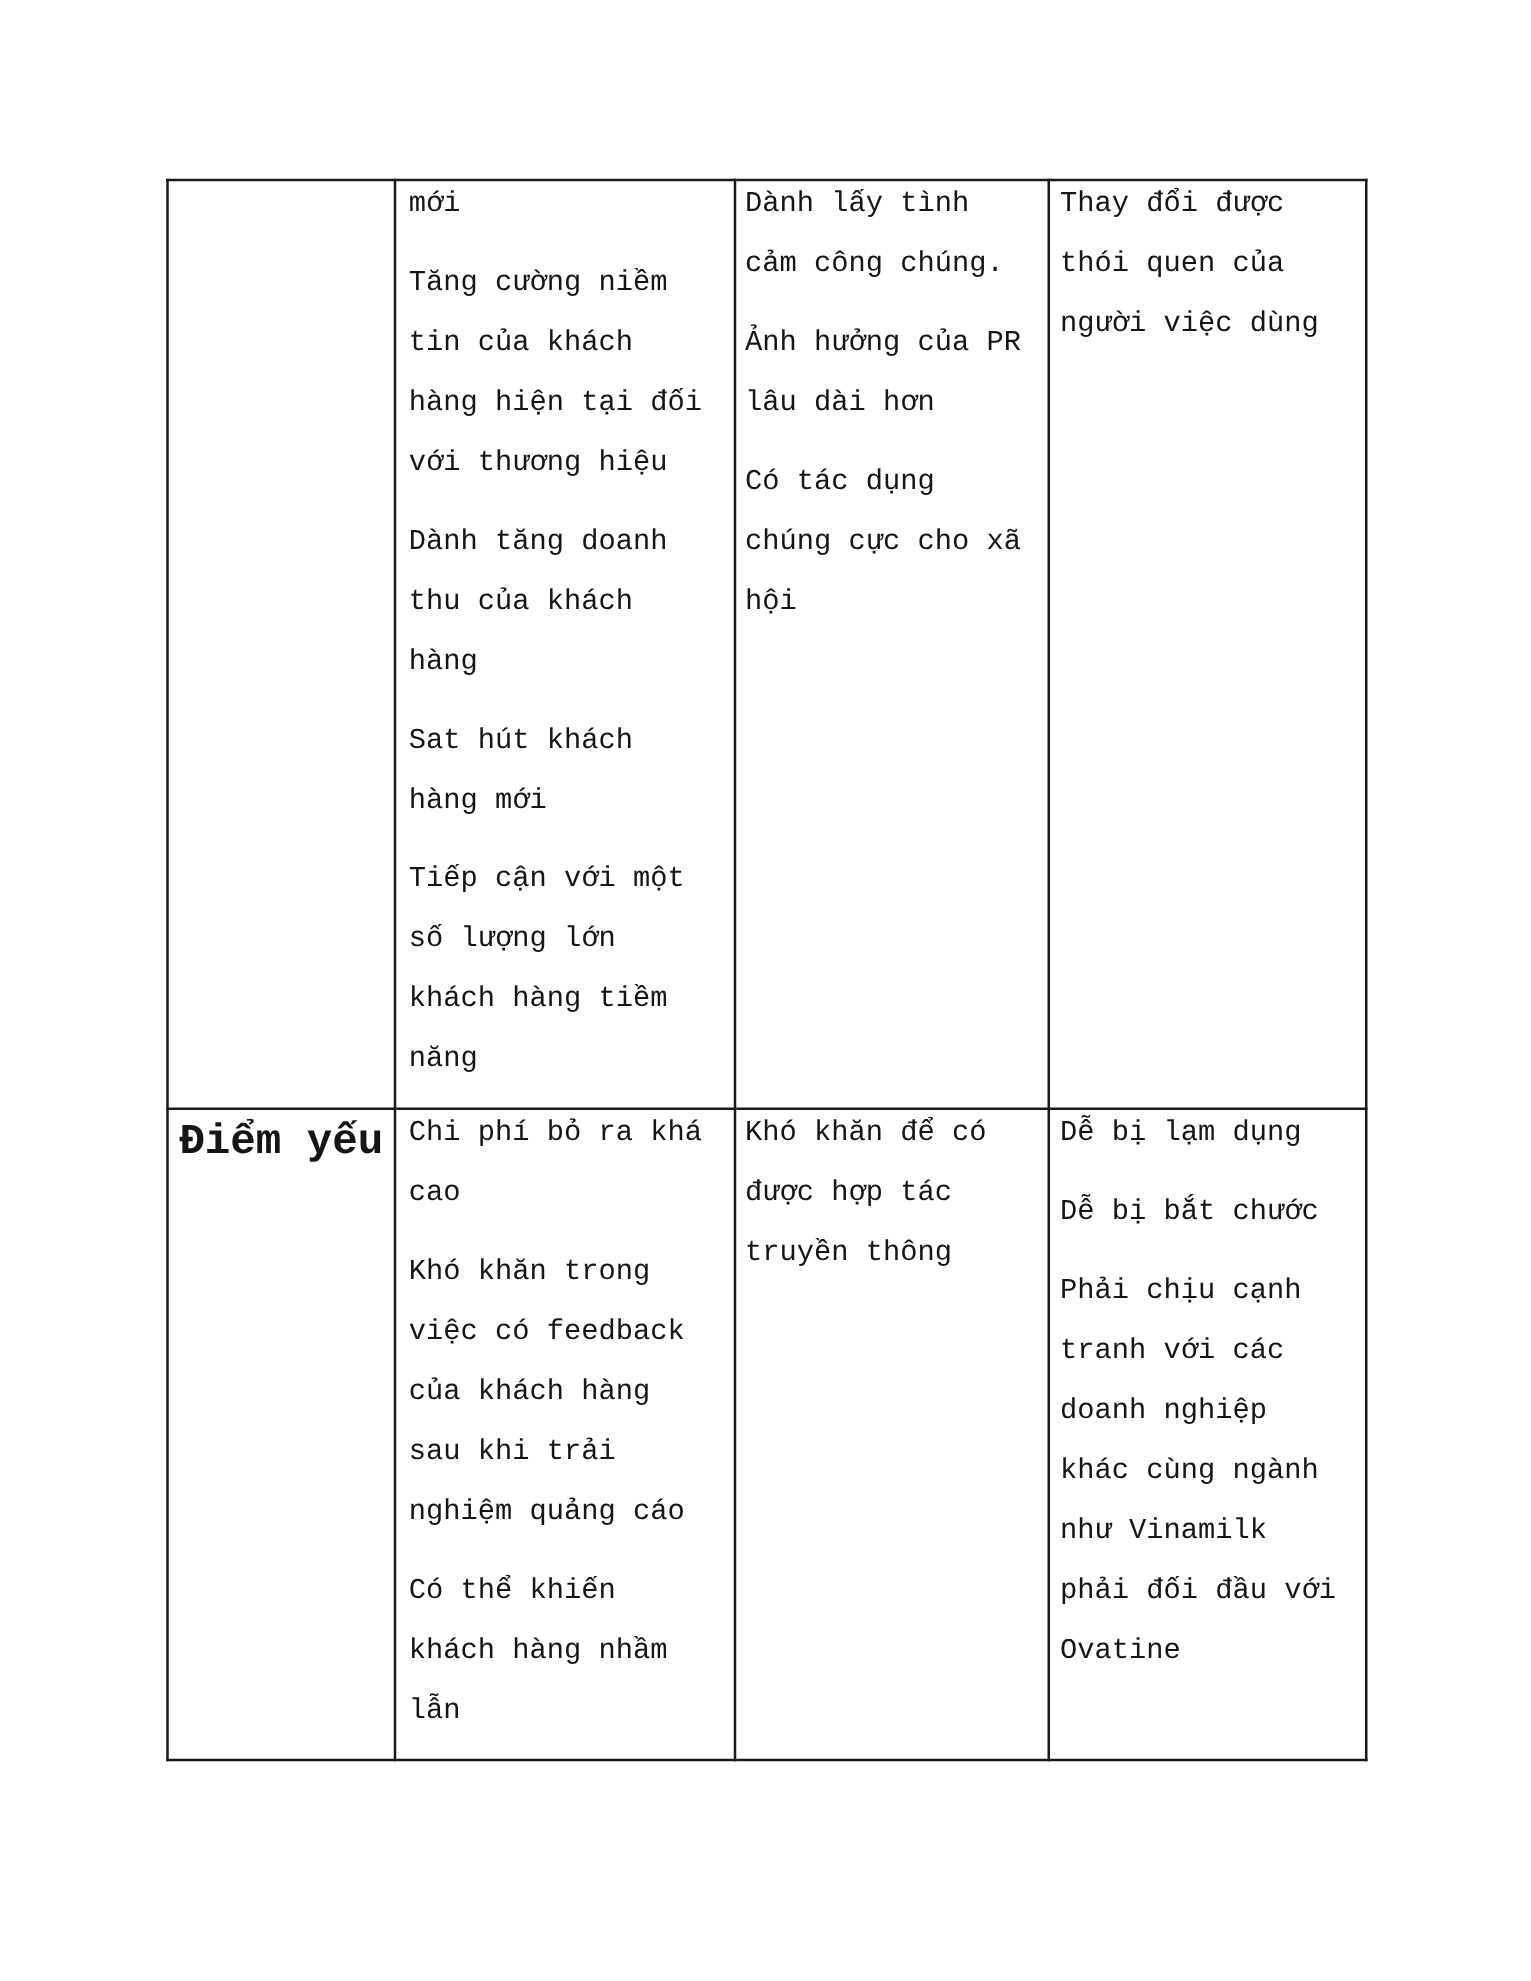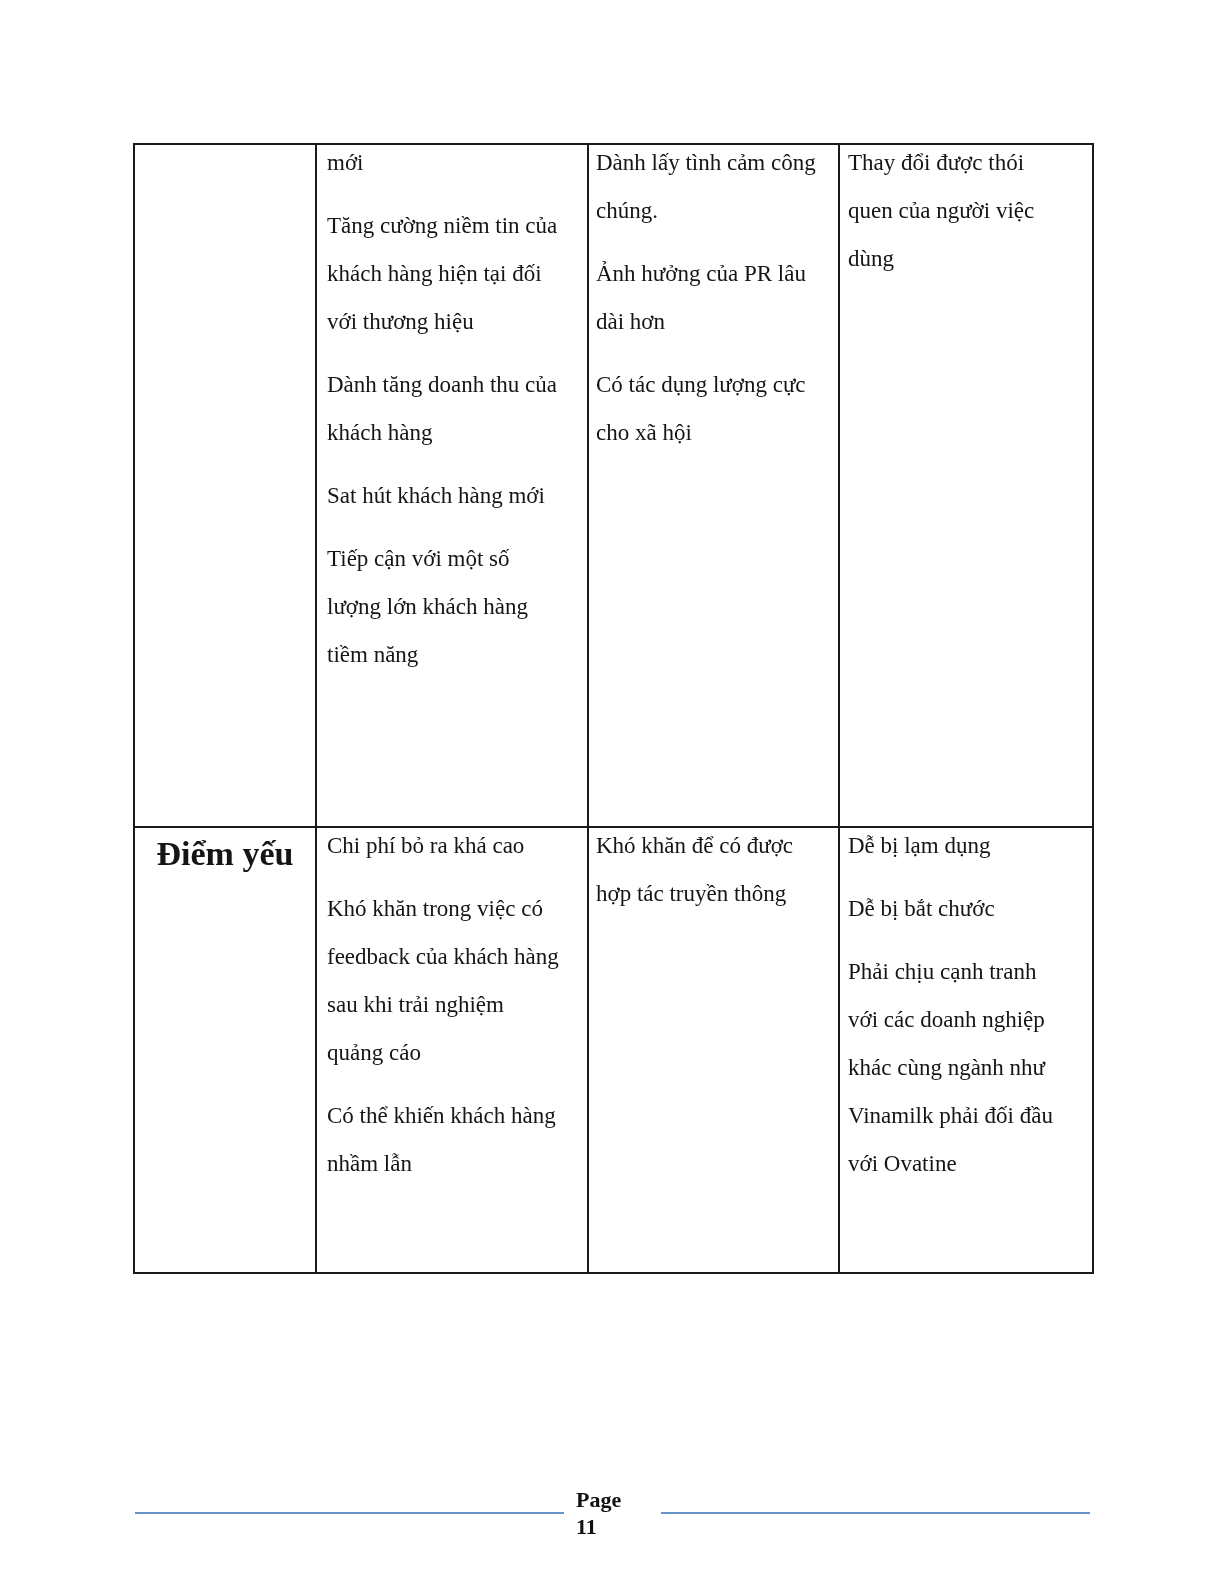--- a/index.html
+++ b/index.html
@@ -6,21 +6,21 @@
     --border-color:#1a1a1a;
     --footer-line:#6693c9;
     --text-color:#151515;
   }
   html,body{margin:0;padding:0;background:#ffffff;}
   .page{
     position:relative;
     width:1225px;
     height:1585px;
     background:#ffffff;
-    font-family:Liberation Serif, serif;
+    font-family:Liberation Mono, monospace;
     color:var(--text-color);
     overflow:hidden;
   }
   table.doc-table{
     position:absolute;
     left:133px;
     top:143px;
     width:959px;
     table-layout:fixed;
     border-collapse:collapse;
@@ -93,21 +93,21 @@
         <td class="cell c-ads">
           <p>mới</p>
           <p>Tăng cường niềm tin của khách hàng hiện tại đối với thương hiệu</p>
           <p>Dành tăng doanh thu của khách hàng</p>
           <p>Sat hút khách hàng mới</p>
           <p>Tiếp cận với một số lượng lớn khách hàng tiềm năng</p>
         </td>
         <td class="cell c-pr">
           <p>Dành lấy tình cảm công chúng.</p>
           <p>Ảnh hưởng của PR lâu dài hơn</p>
-          <p>Có tác dụng lượng cực cho xã hội</p>
+          <p>Có tác dụng chúng cực cho xã hội</p>
         </td>
         <td class="cell c-promo">
           <p>Thay đổi được thói quen của người việc dùng</p>
         </td>
       </tr>
       <tr class="r2">
         <td class="cell c-label">
           <div class="row-header">Điểm yếu</div>
         </td>
         <td class="cell c-ads">
@@ -120,22 +120,14 @@
         </td>
         <td class="cell c-promo">
           <p>Dễ bị lạm dụng</p>
           <p>Dễ bị bắt chước</p>
           <p>Phải chịu cạnh tranh với các doanh nghiệp khác cùng ngành như Vinamilk phải đối đầu với Ovatine</p>
         </td>
       </tr>
     </tbody>
   </table>
 
-  <div class="footer">
-    <div class="footer-rule"></div>
-    <div class="footer-text">
-      <div>Page</div>
-      <div>11</div>
-    </div>
-    <div class="footer-rule"></div>
-  </div>
 
 </div>
 
 </body></html>

